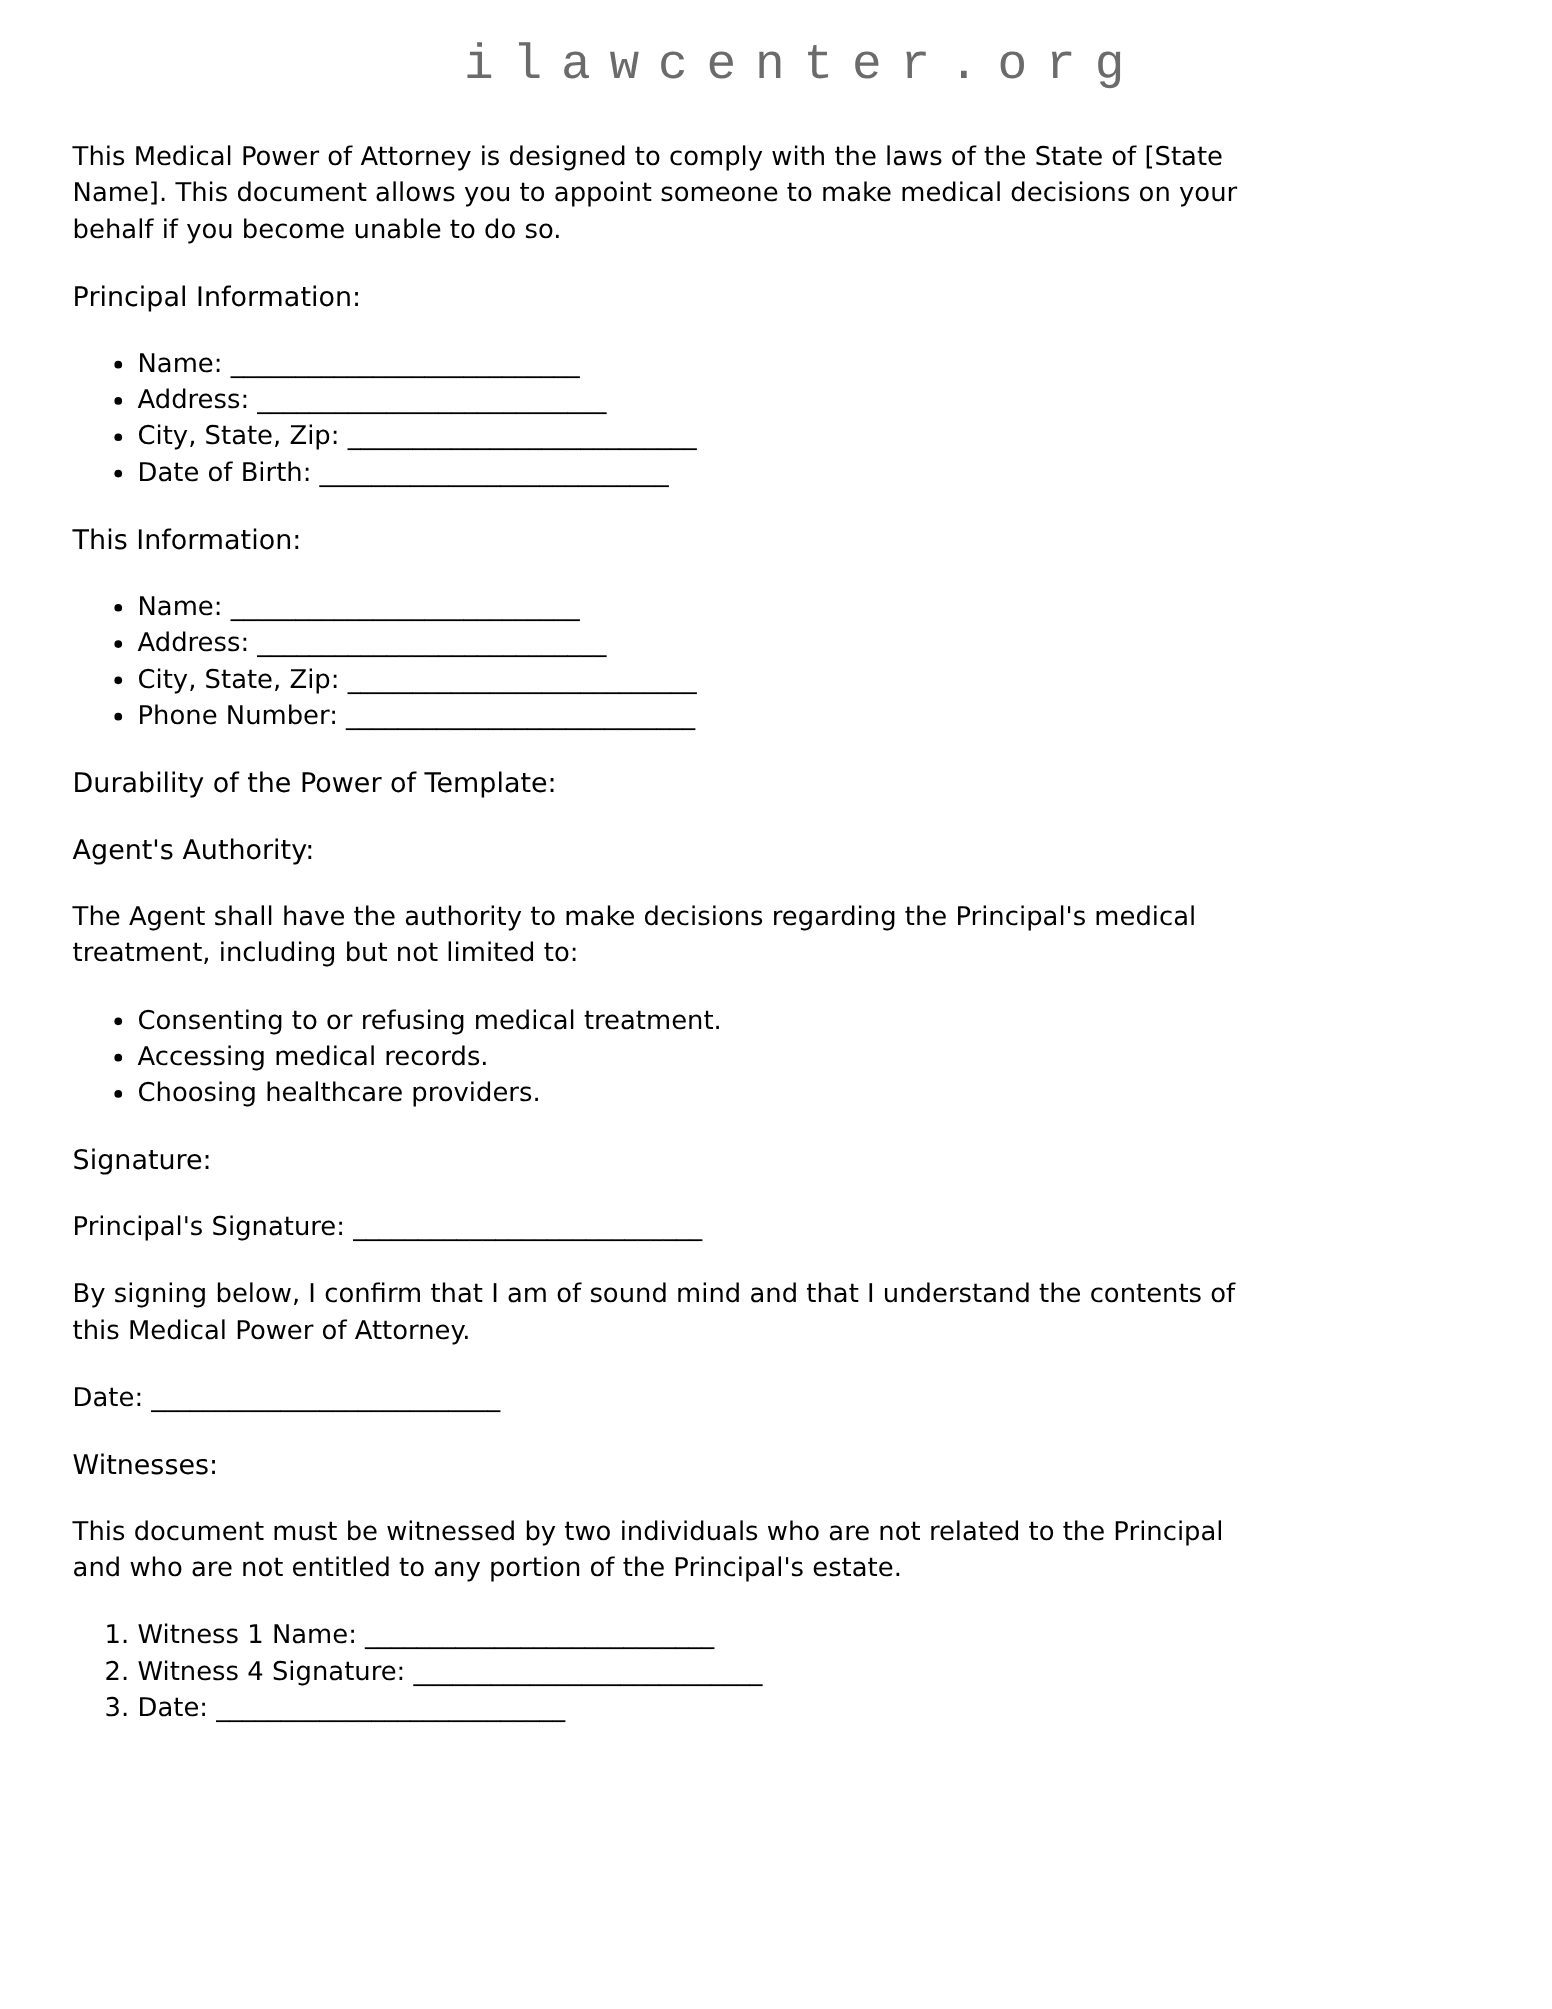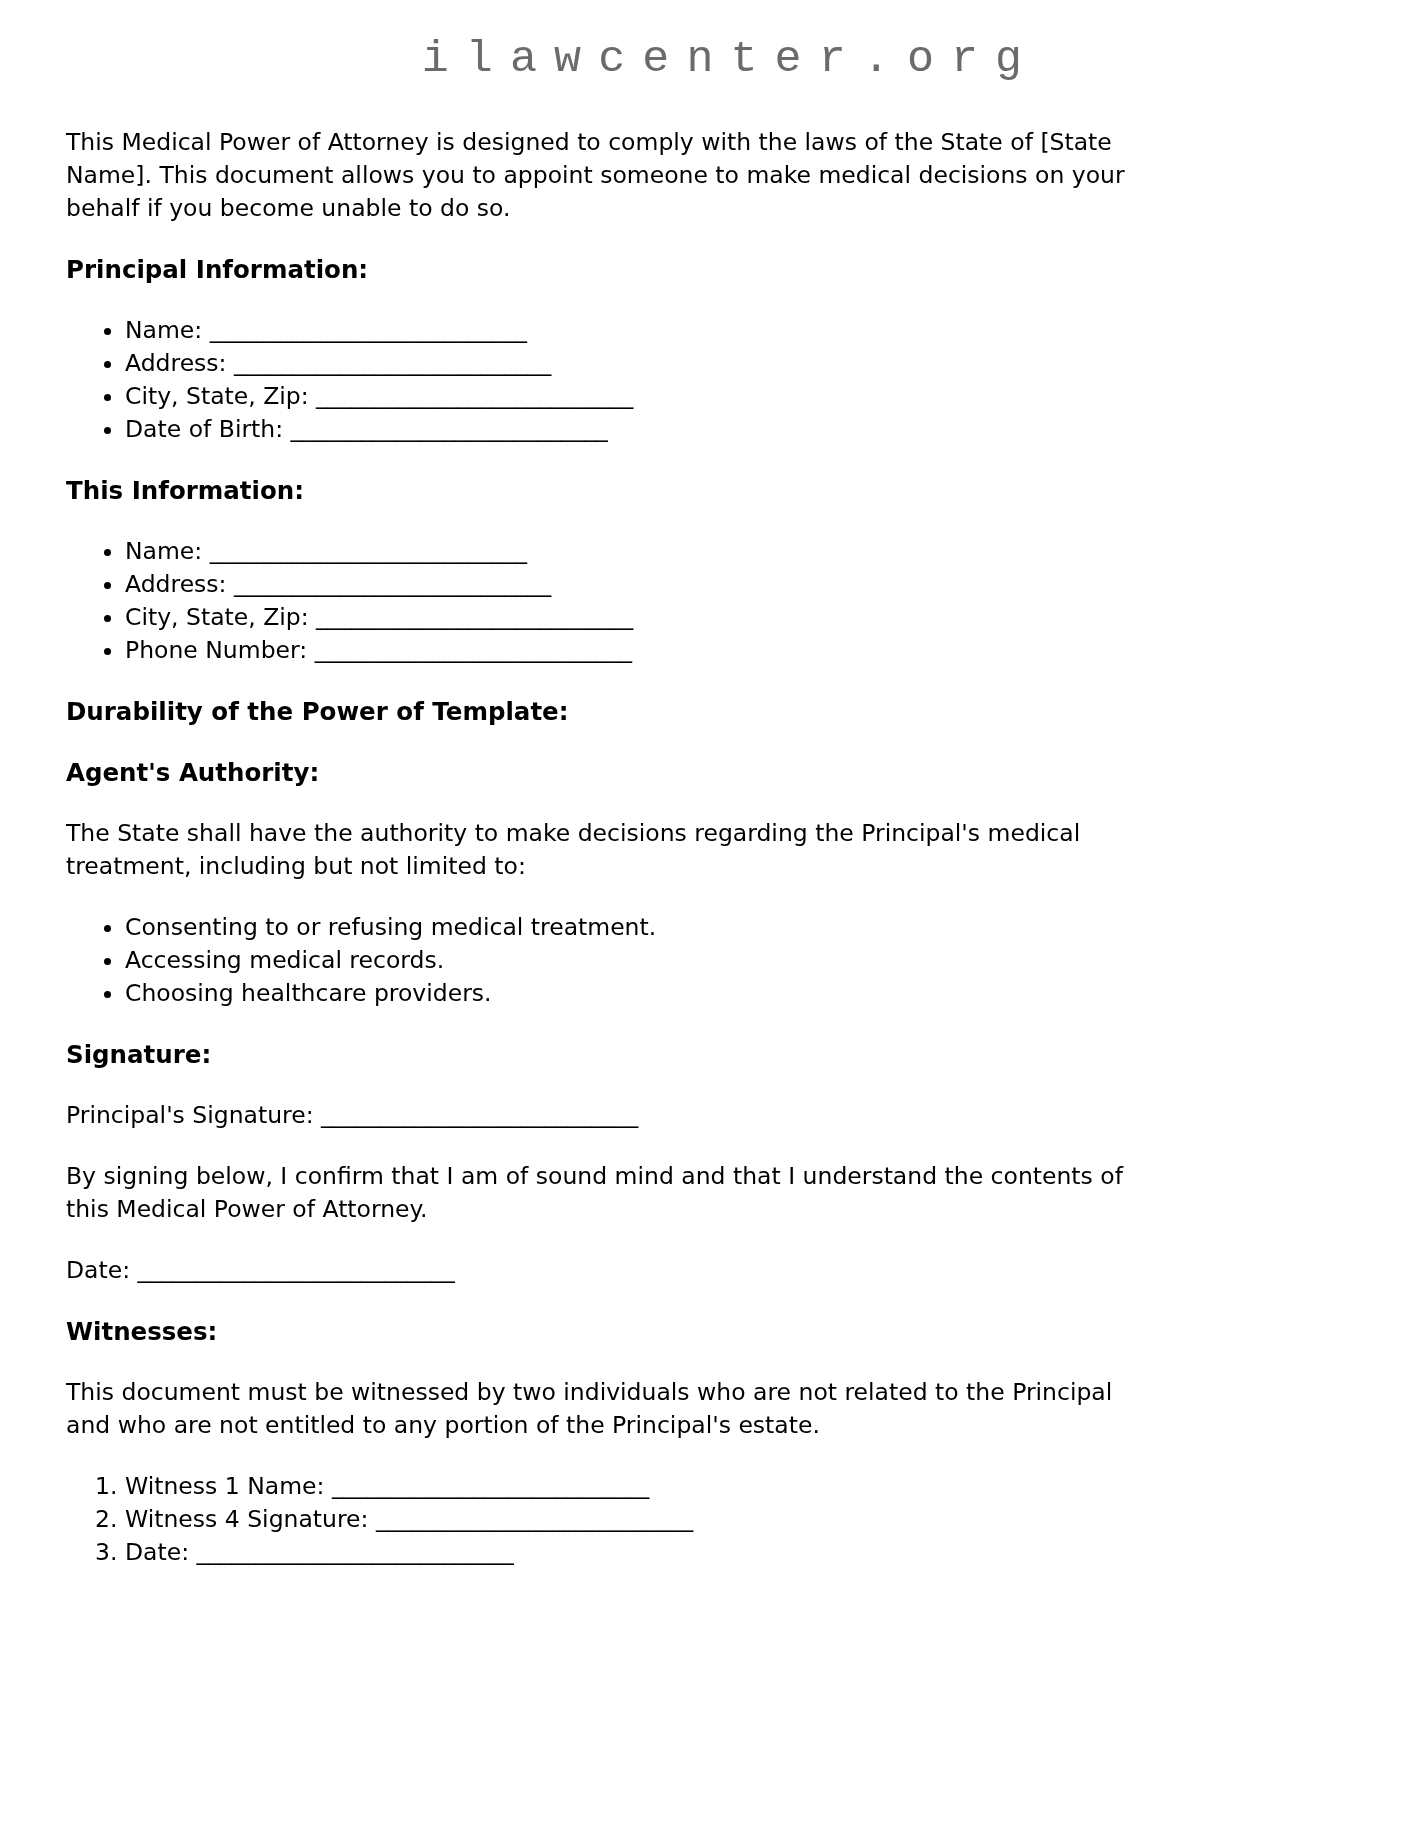--- a/index.html
+++ b/index.html
@@ -37,21 +37,21 @@
     font-weight: 700;
   }
   p.intro {
     margin: 42px 0 0 0;
     white-space: pre-line;
   }
   h2.heading {
     font-size: 24.5px;
     line-height: 33px;
     margin: 28px 0 0 0;
-    font-weight: 700;
+    font-weight: 400;
   }
   p.block {
     margin: 28px 0 0 0;
     white-space: pre-line;
   }
   ul.bullets, ol.numbered {
     margin: 28px 0 0 0;
     padding-left: 59px;
   }
   ul.bullets li, ol.numbered li {
@@ -82,21 +82,21 @@
   <ul class="bullets">
     <li>Name: ___________________________</li>
     <li>Address: ___________________________</li>
     <li>City, State, Zip: ___________________________</li>
     <li>Phone Number: ___________________________</li>
   </ul>
 
   <h2 class="heading">Durability of the Power of Template:</h2>
 
   <h2 class="heading">Agent's Authority:</h2>
-  <p class="block">The State shall have the authority to make decisions regarding the Principal's medical
+  <p class="block">The Agent shall have the authority to make decisions regarding the Principal's medical
 treatment, including but not limited to:</p>
   <ul class="bullets">
     <li>Consenting to or refusing medical treatment.</li>
     <li>Accessing medical records.</li>
     <li>Choosing healthcare providers.</li>
   </ul>
 
   <h2 class="heading">Signature:</h2>
   <p class="block">Principal's Signature: ___________________________</p>
   <p class="block">By signing below, I confirm that I am of sound mind and that I understand the contents of

